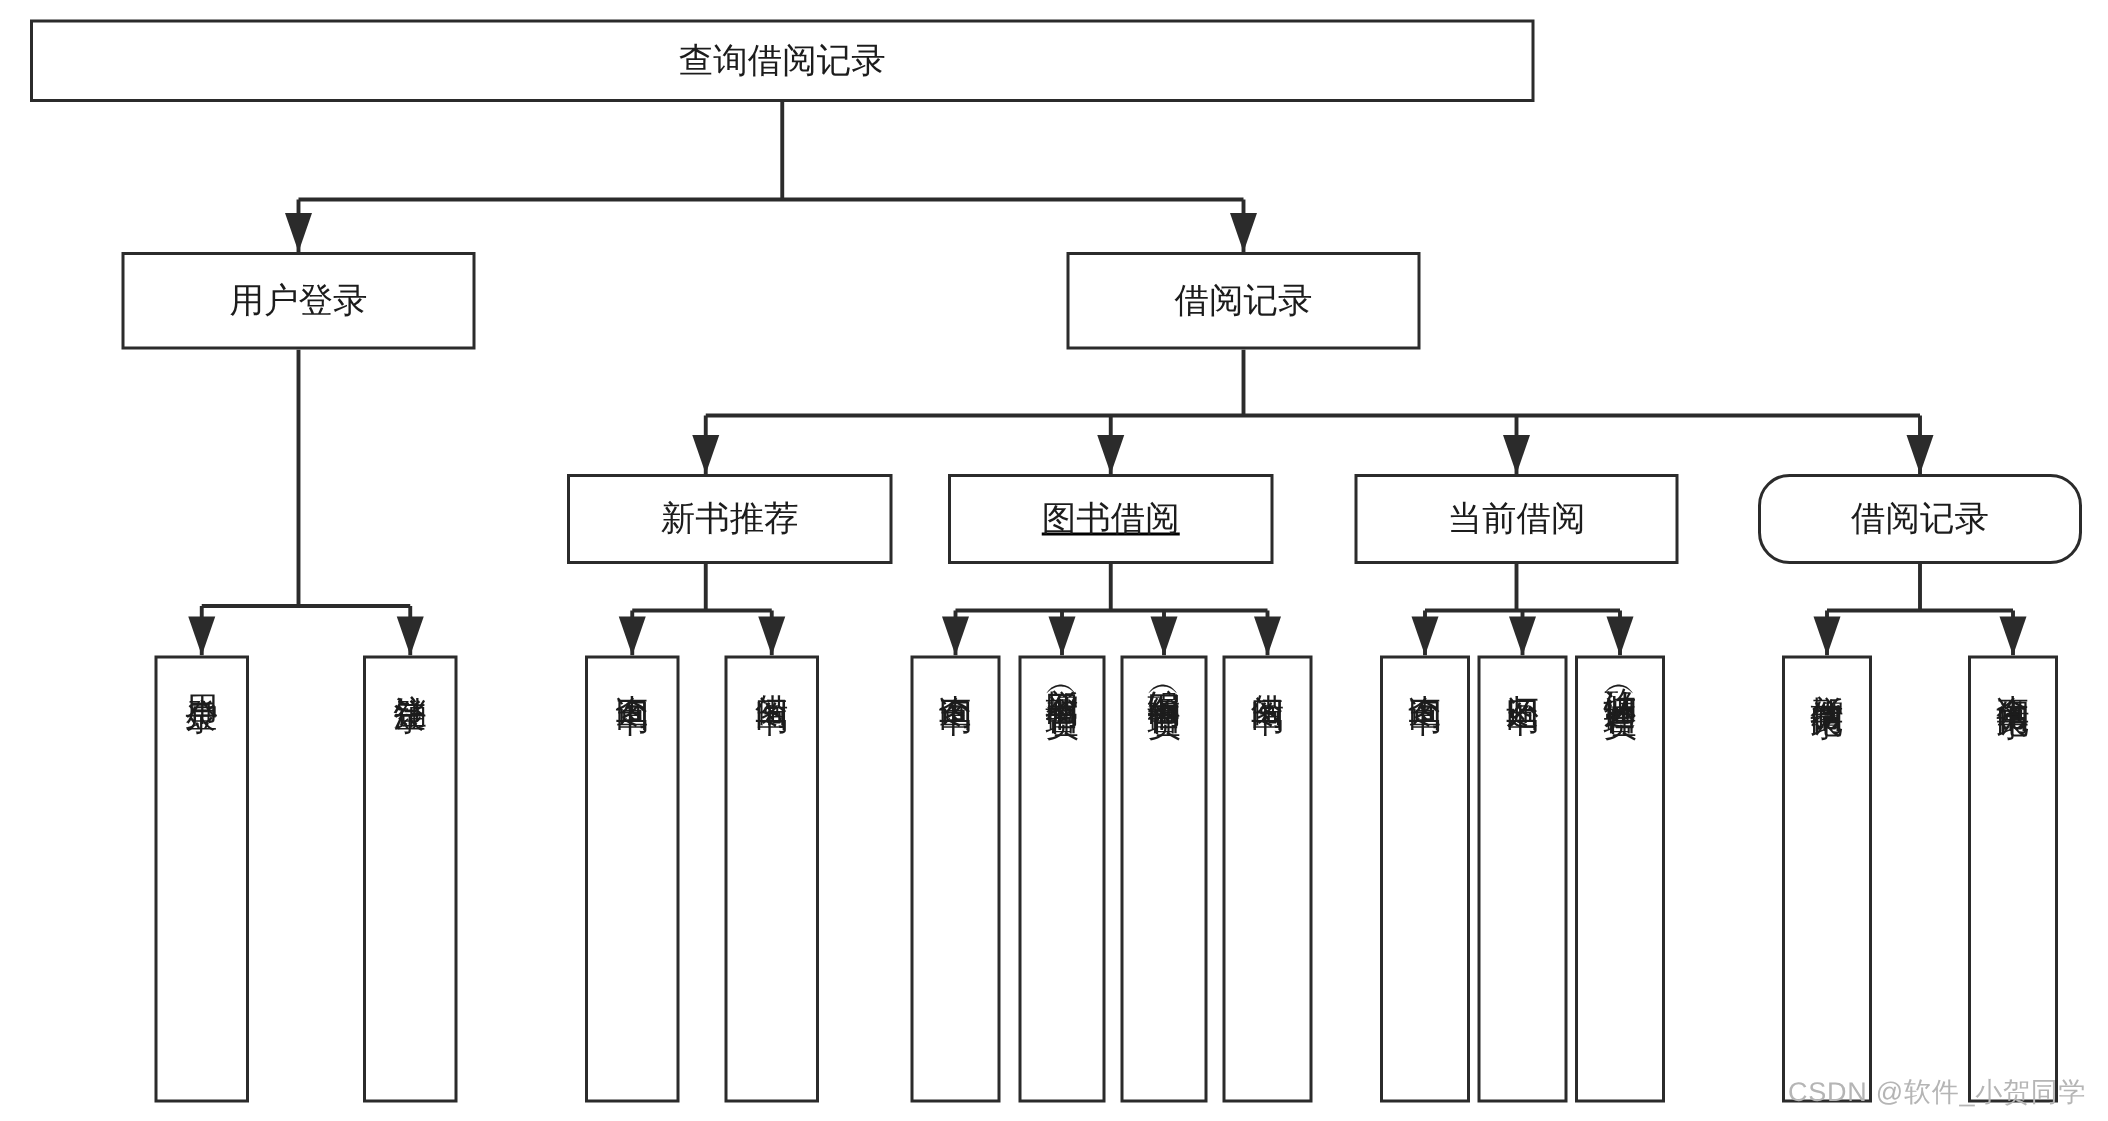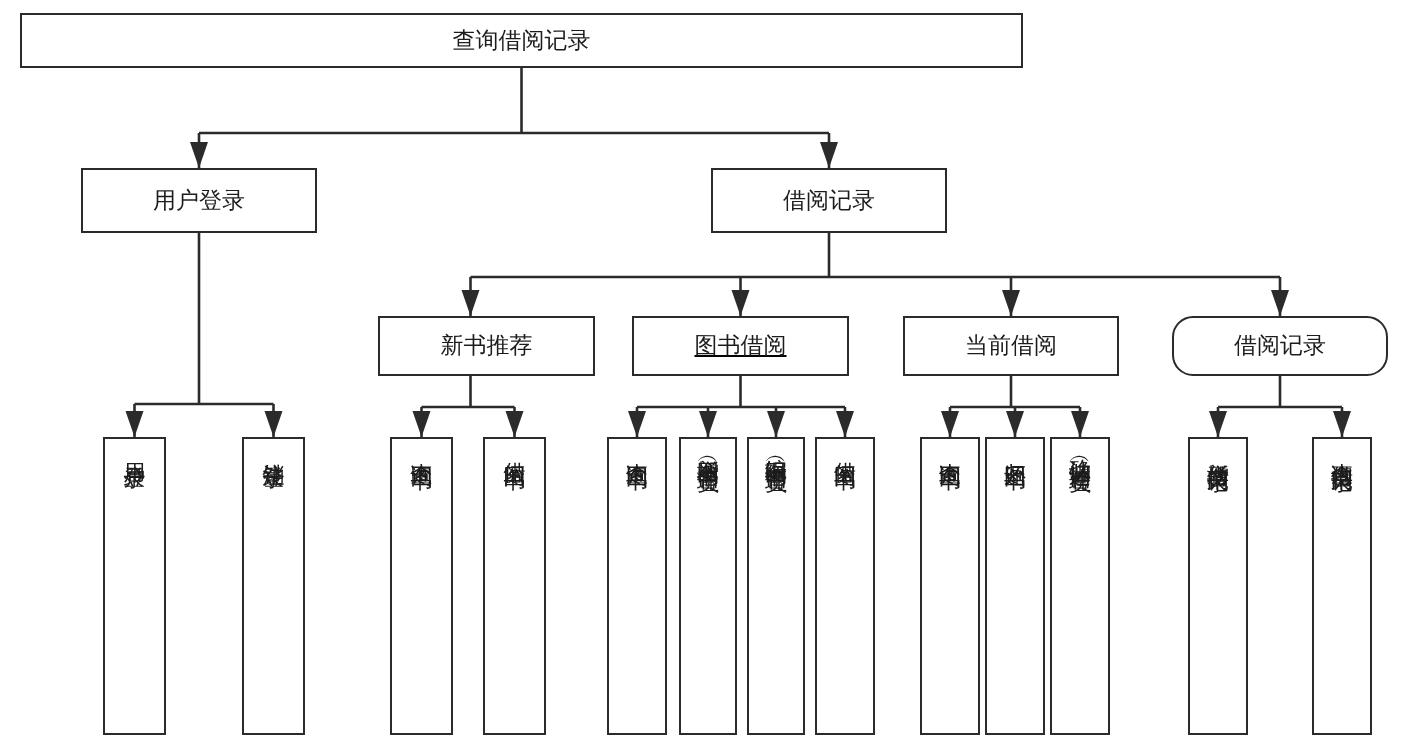--- a/index.html
+++ b/index.html
@@ -180,13 +180,14 @@
       <div class="node vertical tall-text" style="left: 1050px; top: 437px; width: 60px; height: 298px;">
         <span class="node-label">确认归还（管理员）</span>
       </div>
       <div class="node vertical" style="left: 1188px; top: 437px; width: 60px; height: 298px;">
         <span class="node-label">新增借阅记录</span>
       </div>
       <div class="node vertical" style="left: 1312px; top: 437px; width: 60px; height: 298px;">
         <span class="node-label">查询借阅记录</span>
       </div>
     </div>
+  <div class="watermark" style="left:1192px; top:716px;">CSDN @软件_小贺同学</div>
 </div>
 
 </body></html>

